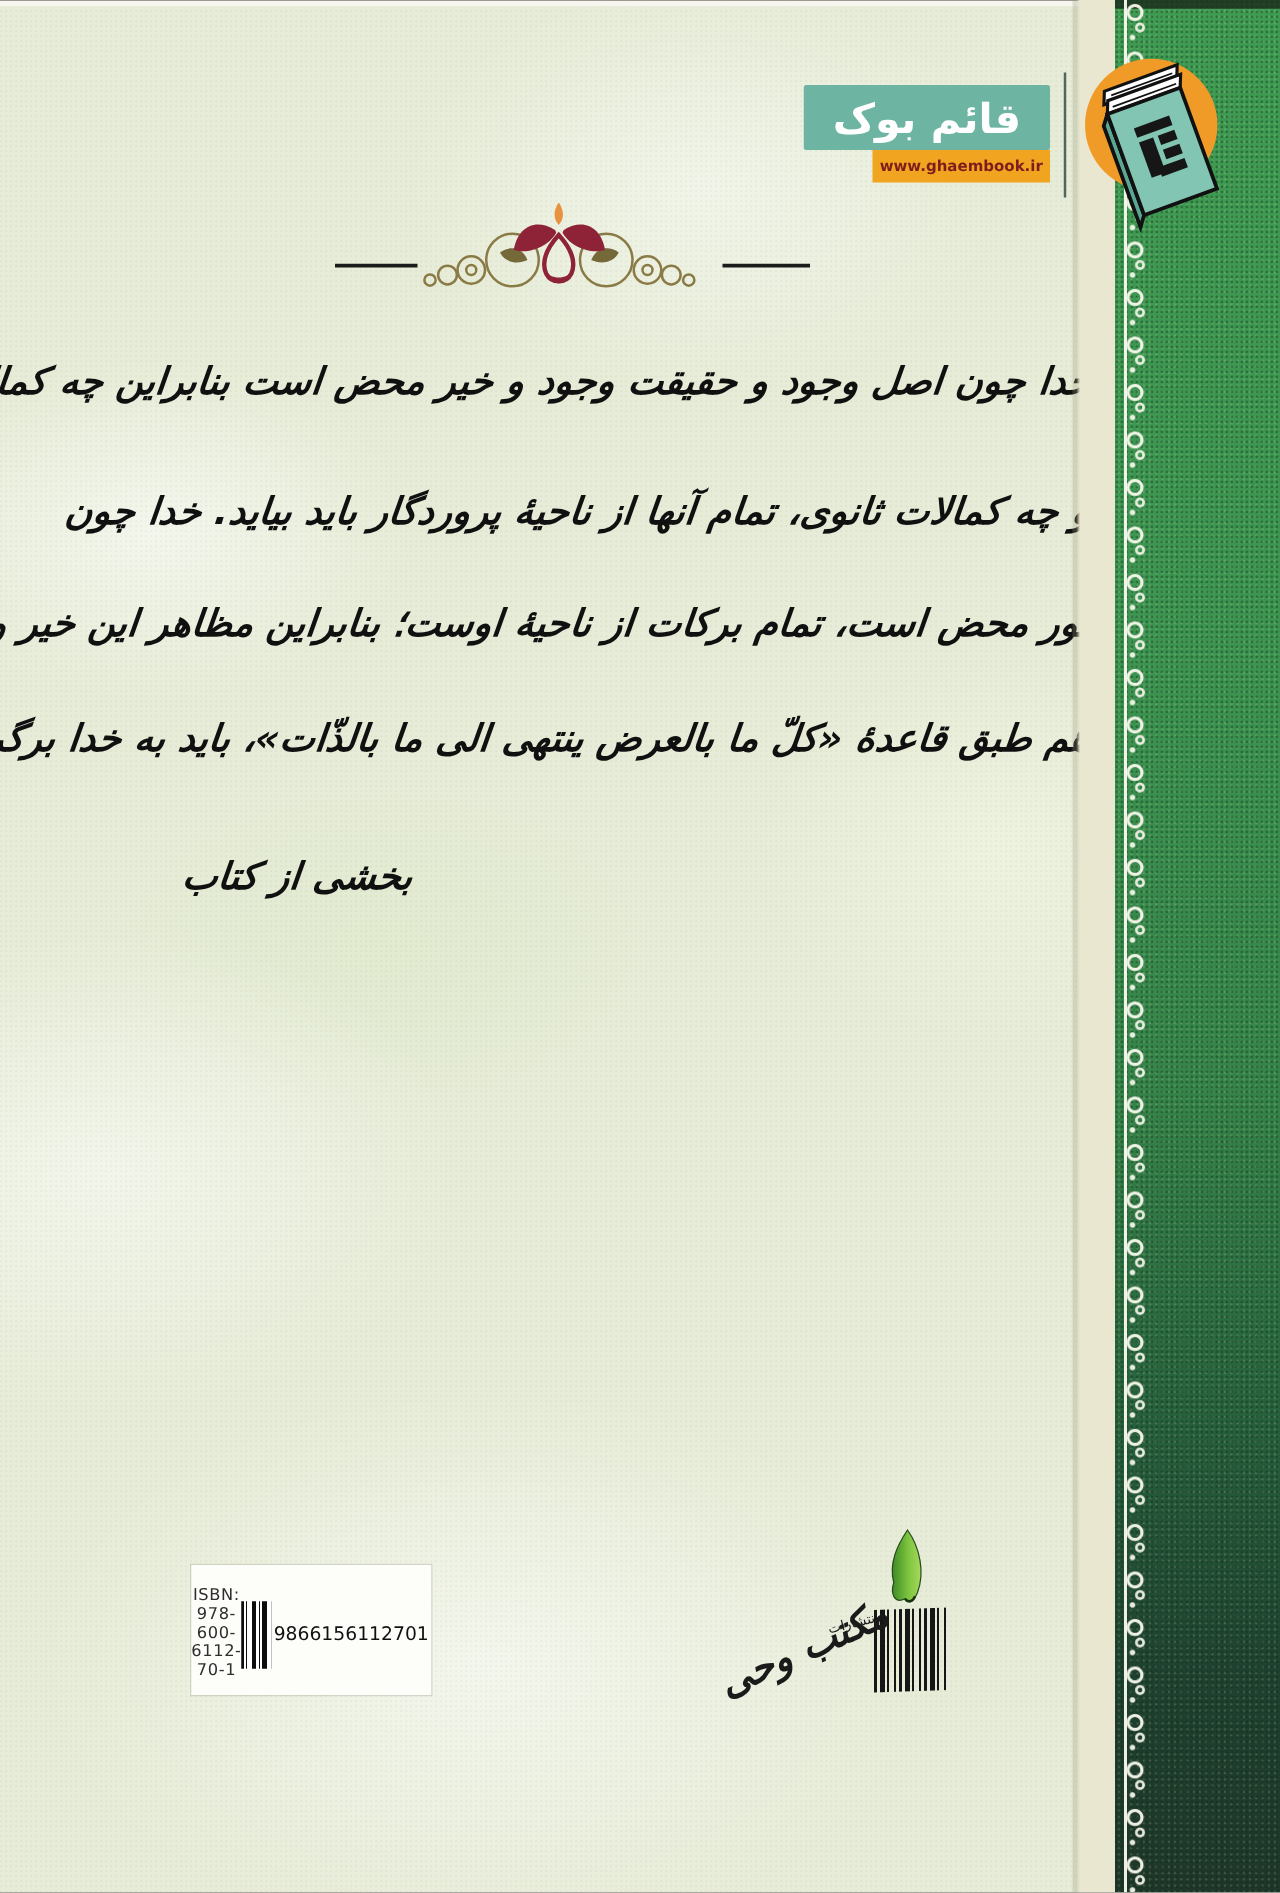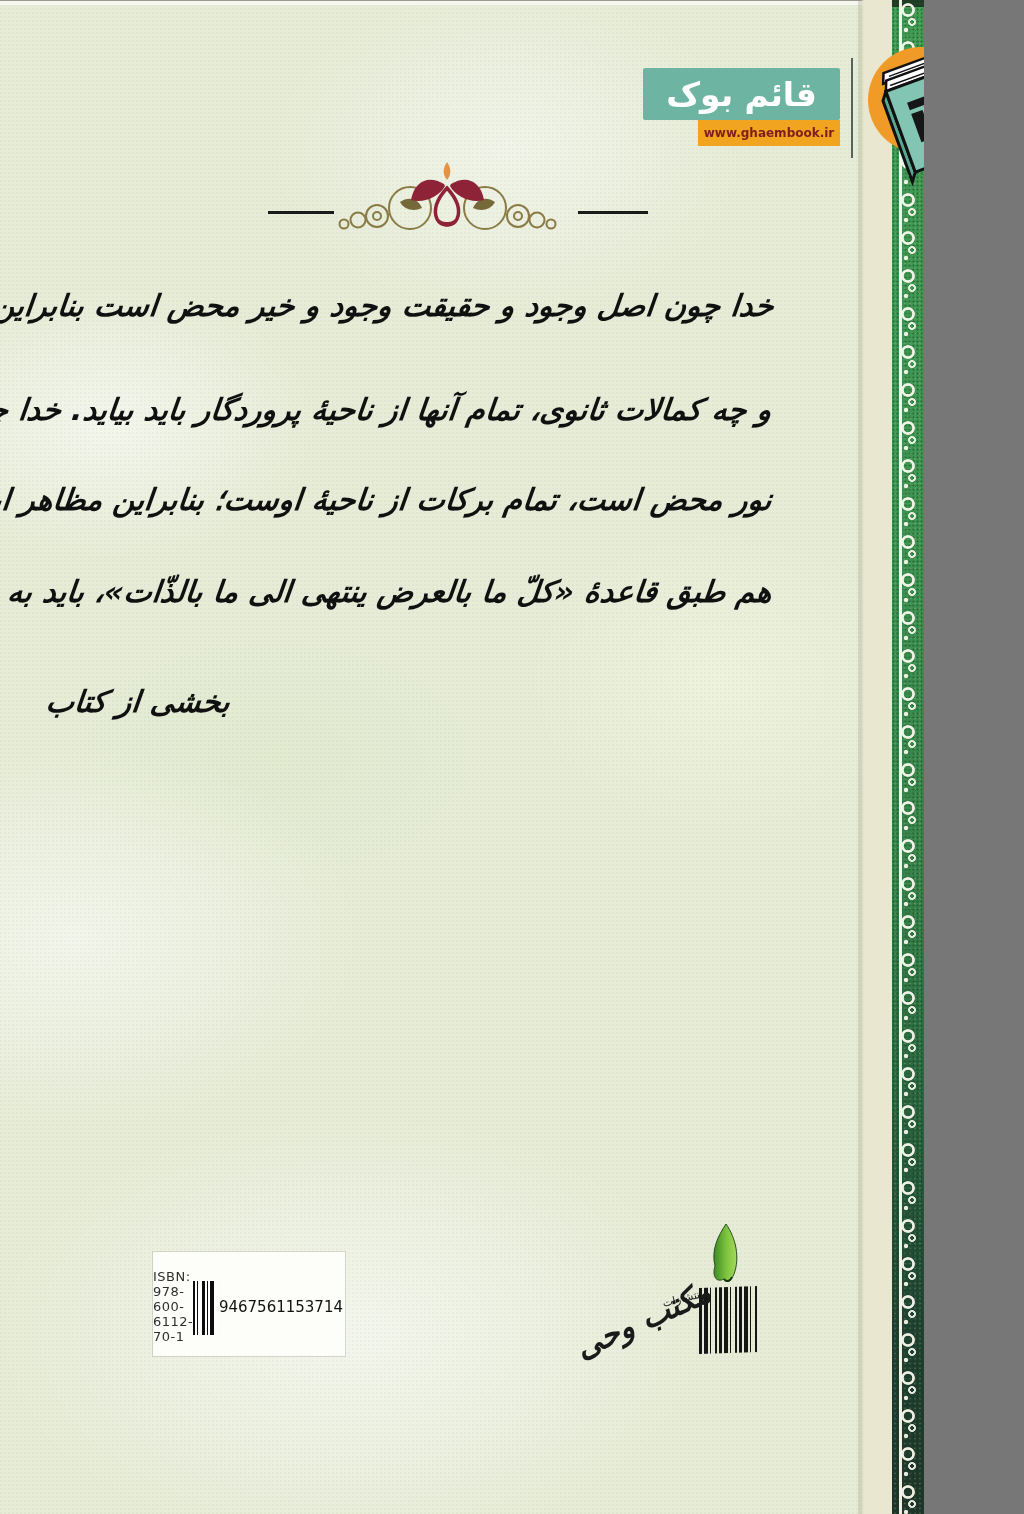--- a/index.html
+++ b/index.html
@@ -1,28 +1,29 @@
 <!DOCTYPE html>
 <html><head>
 <meta charset="utf-8">
 <style>
   html,body{margin:0;padding:0;background:#777;}
   .page{
-    position:relative;width:924px;height:1514px;overflow:hidden;
+    position:relative;width:1024px;height:1514px;overflow:hidden;
     font-family:"DejaVu Sans",sans-serif;
     background-color:#e6ecd7;
     background-image:
       radial-gradient(circle at 1px 1px, rgba(120,120,70,0.07) 0.6px, transparent 1.1px),
       radial-gradient(ellipse 300px 200px at 12% 28%, rgba(255,255,255,0.55), transparent 70%),
       radial-gradient(ellipse 420px 280px at 8% 62%, rgba(255,255,255,0.5), transparent 70%),
       radial-gradient(ellipse 350px 240px at 55% 10%, rgba(255,255,255,0.45), transparent 70%),
       radial-gradient(ellipse 520px 320px at 38% 88%, rgba(255,255,255,0.55), transparent 70%),
       radial-gradient(ellipse 280px 220px at 78% 45%, rgba(246,249,232,0.5), transparent 70%),
       radial-gradient(ellipse 300px 180px at 30% 50%, rgba(223,233,203,0.6), transparent 70%);
     background-size:4px 4px,auto,auto,auto,auto,auto,auto;
+    text-align:center;
   }
   .top-strip{position:absolute;left:0;top:0;width:1024px;height:5px;
     background:linear-gradient(180deg,#9a9a92 0 1px,#f6f6ef 1px);z-index:3;}
   
   .cream-strip{position:absolute;left:858px;top:0;width:34px;height:1514px;
     background:linear-gradient(90deg, rgba(150,150,120,0.28) 0 3px, #eae7d0 6px);
     z-index:4;}
   .spine{position:absolute;left:892px;top:0;width:132px;height:1514px;z-index:4;
     background-image:
       radial-gradient(circle at 1.5px 1.5px, rgba(10,40,20,0.35) 0.8px, transparent 1.4px),
@@ -157,22 +158,22 @@
   <div class="callig l2">و چه کمالات ثانوی، تمام آنها از ناحیهٔ پروردگار باید بیاید. خدا چون</div>
   <div class="callig l3">نور محض است، تمام برکات از ناحیهٔ اوست؛ بنابراین مظاهر این خیر و برکت</div>
   <div class="callig l4">هم طبق قاعدهٔ «کلّ ما بالعرض ینتهی الی ما بالذّات»، باید به خدا برگردد!</div>
   <div class="callig l5">بخشی از کتاب</div>
 
   <div class="isbn-box">
     <div class="isbn-label">ISBN: 978-600-6112-70-1</div>
     <div class="barcode"></div>
     <div class="barcode-digits">
       <span>9</span>
-      <span>467561</span>
-      <span>153714</span>
+      <span>866156</span>
+      <span>112701</span>
     </div>
   </div>
 
   <svg class="pub-leaf" viewBox="0 0 44 72">
     <defs>
       <linearGradient id="leafGrad" x1="0" y1="0" x2="1" y2="0">
         <stop offset="0" stop-color="#3e8a26"></stop>
         <stop offset="0.55" stop-color="#7cc43e"></stop>
         <stop offset="1" stop-color="#a8d95c"></stop>
       </linearGradient>

